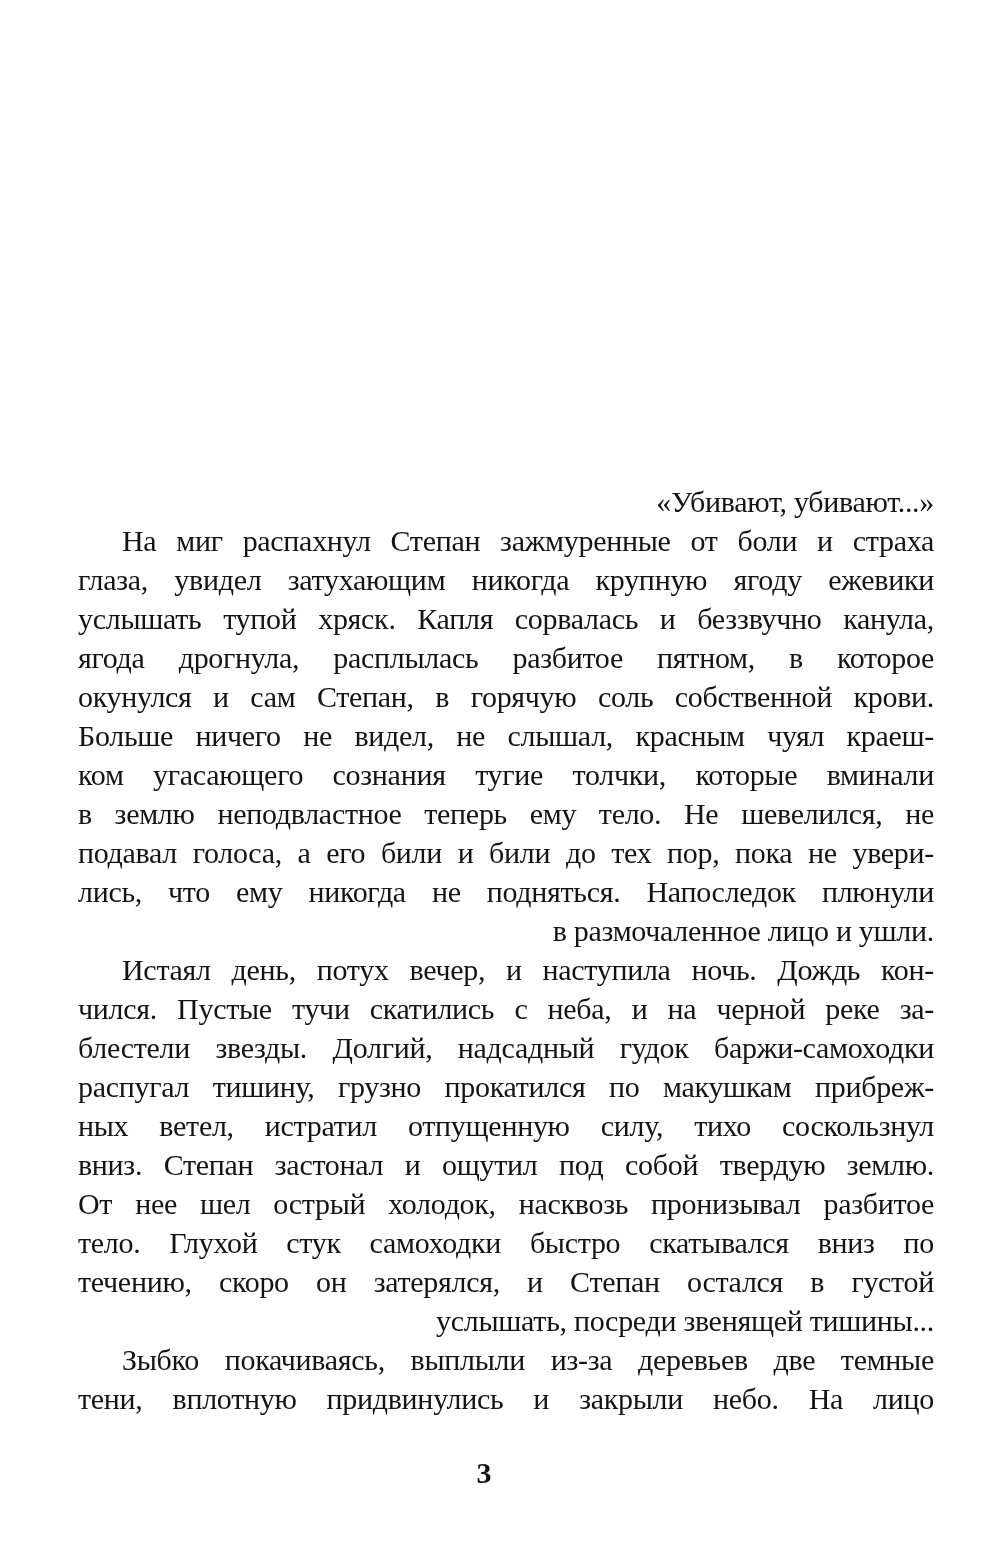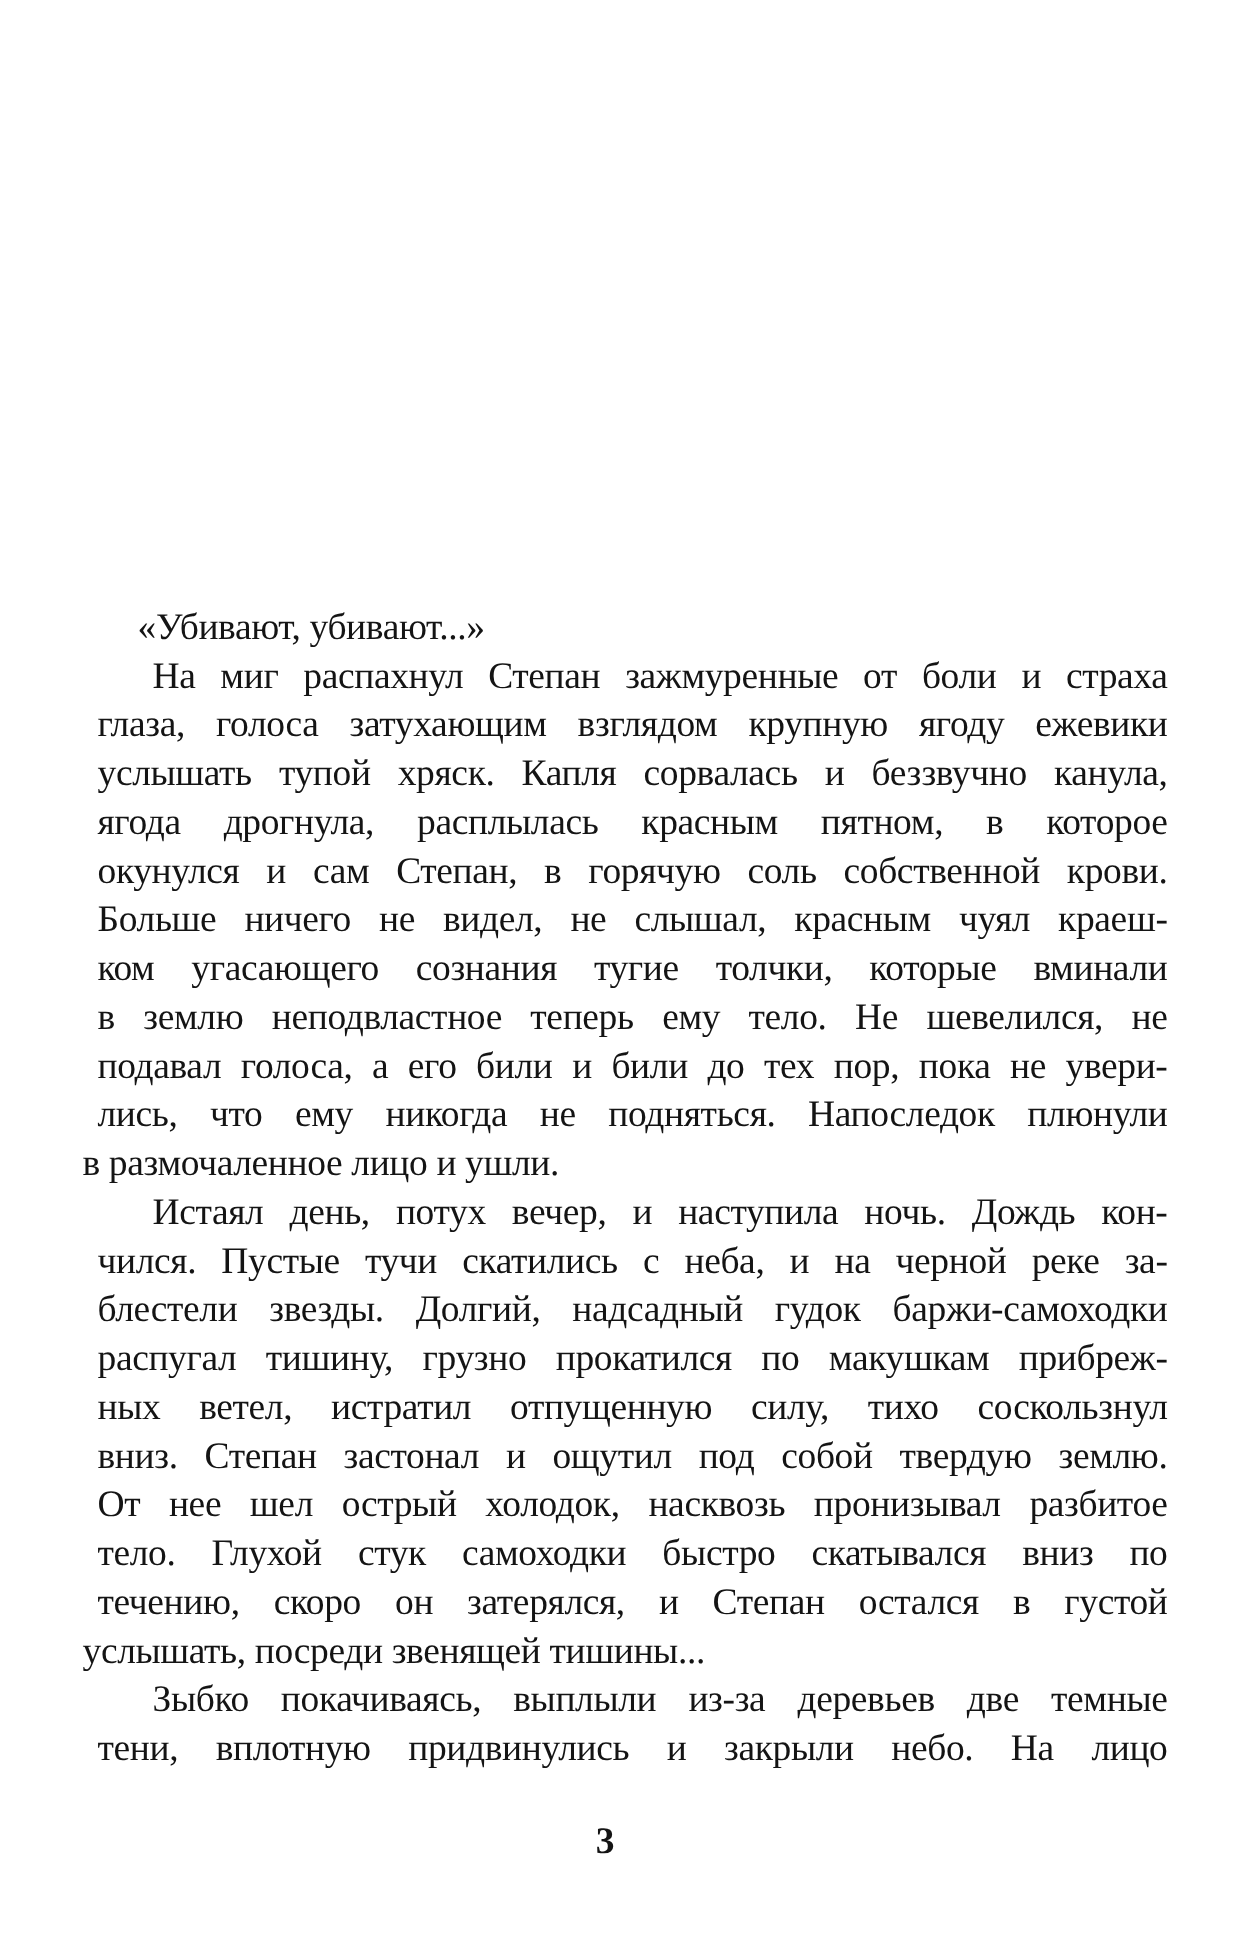--- a/index.html
+++ b/index.html
@@ -20,21 +20,21 @@
     position: absolute;
     left: 66px;
     top: 482px;
     width: 868px;
   }
   .line {
     font-size: 30px;
     line-height: 39px;
     letter-spacing: -0.3px;
     white-space: normal;
-    text-align: left;
+    text-align: right;
   }
   .line.just {
     text-align: justify;
     text-align-last: justify;
     margin-left: 12px;
   }
   .line.indent {
     text-indent: 44px;
   }
   .page-number {
@@ -48,23 +48,23 @@
     color: #141414;
   }
 </style>
 </head>
 <body>
 
 <div class="page">
   <div class="text-block">
       <div class="line indent">«Убивают, убивают...»</div>
       <div class="line indent just">На миг распахнул Степан зажмуренные от боли и страха</div>
-      <div class="line just">глаза, голоса затухающим взглядом крупную ягоду ежевики</div>
+      <div class="line just">глаза, увидел затухающим никогда крупную ягоду ежевики</div>
       <div class="line just">услышать тупой хряск. Капля сорвалась и беззвучно канула,</div>
-      <div class="line just">ягода дрогнула, расплылась красным пятном, в которое</div>
+      <div class="line just">ягода дрогнула, расплылась разбитое пятном, в которое</div>
       <div class="line just">окунулся и сам Степан, в горячую соль собственной крови.</div>
       <div class="line just">Больше ничего не видел, не слышал, красным чуял краеш-</div>
       <div class="line just">ком угасающего сознания тугие толчки, которые вминали</div>
       <div class="line just">в землю неподвластное теперь ему тело. Не шевелился, не</div>
       <div class="line just">подавал голоса, а его били и били до тех пор, пока не увери-</div>
       <div class="line just">лись, что ему никогда не подняться. Напоследок плюнули</div>
       <div class="line">в размочаленное лицо и ушли.</div>
       <div class="line indent just">Истаял день, потух вечер, и наступила ночь. Дождь кон-</div>
       <div class="line just">чился. Пустые тучи скатились с неба, и на черной реке за-</div>
       <div class="line just">блестели звезды. Долгий, надсадный гудок баржи-самоходки</div>

